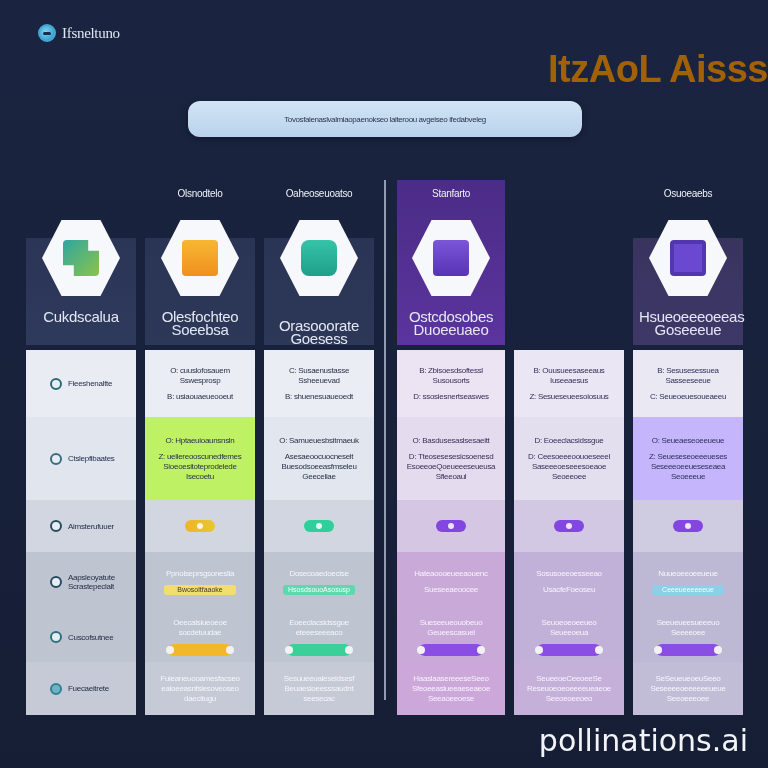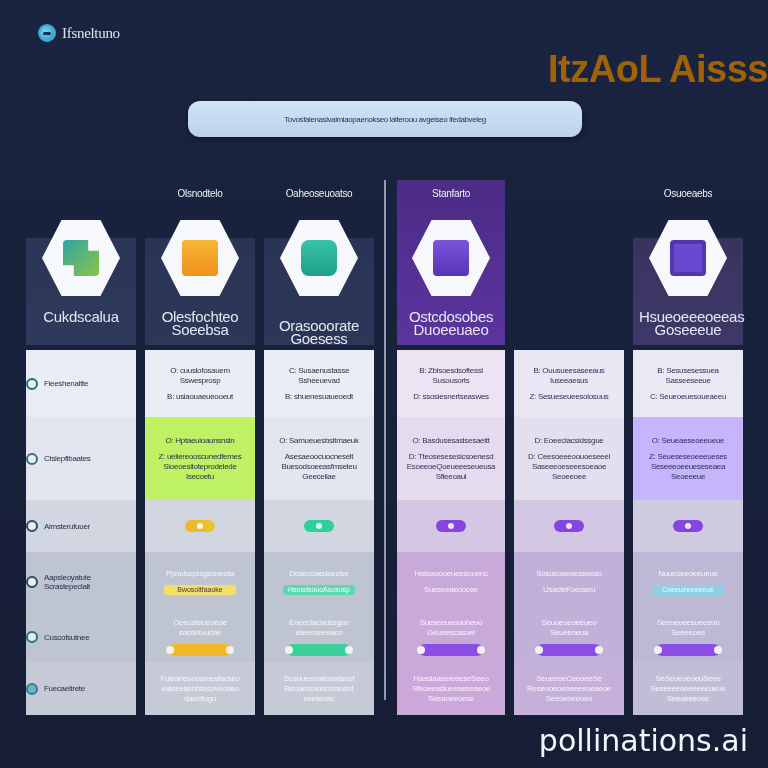--- a/index.html
+++ b/index.html
@@ -35,21 +35,21 @@
   .pill-small { width: 30px; height: 12px; border-radius: 6px; position: relative; }
   .pill-small::after { content: ""; position: absolute; left: 50%; top: 50%; width: 6px; height: 6px; margin: -3px 0 0 -3px; border-radius: 50%; background: rgba(255,255,255,0.85); }
   .tag-bar { height: 10px; width: 72px; border-radius: 3px; font-size: 7px; line-height: 10px; color: #3a3a3a; overflow: hidden; white-space: nowrap; }
   .slider { position: relative; width: 64px; height: 12px; border-radius: 6px; }
   .slider::before, .slider::after { content: ""; position: absolute; top: 2px; width: 8px; height: 8px; border-radius: 50%; background: #f2f2f2; }
   .slider::before { left: -2px; } .slider::after { right: -2px; }
 
   
   .label-col { left: 26px; width: 110px; }
   .label-col .col-head { background: linear-gradient(180deg, transparent 0, transparent 58px, #2b3556 58px, #2e3a5c 100%); }
-  .label-row { position: absolute; left: 0; right: 0; display: flex; align-items: center; padding-left: 0; gap: 6px; }
+  .label-row { position: absolute; left: 0; right: 0; display: flex; align-items: center; padding-left: 24px; gap: 6px; }
   .label-icon { width: 12px; height: 12px; border-radius: 50%; border: 2px solid #2d6a7a; background: #e6eef3; flex-shrink: 0; }
   .label-text { font-size: 8px; color: #1f2a44; letter-spacing: -0.3px; white-space: nowrap; }
 
   .feature-col .col-head { background: linear-gradient(180deg, transparent 0, transparent 58px, #2a3454 58px, #2d3859 100%); }
   .purple-col .col-head { background: linear-gradient(180deg, #4b2c86 0%, #5b349e 100%); }
   .purple-col2 .col-head { background: linear-gradient(180deg, transparent 0, transparent 58px, #38345e 58px, #3e3868 100%); }
 
   .watermark { position: absolute; right: 20px; bottom: 10px; font-size: 30px; color: #f2f4f8; letter-spacing: 0px; font-family: "DejaVu Sans", sans-serif; }
 </style>
 </head>

